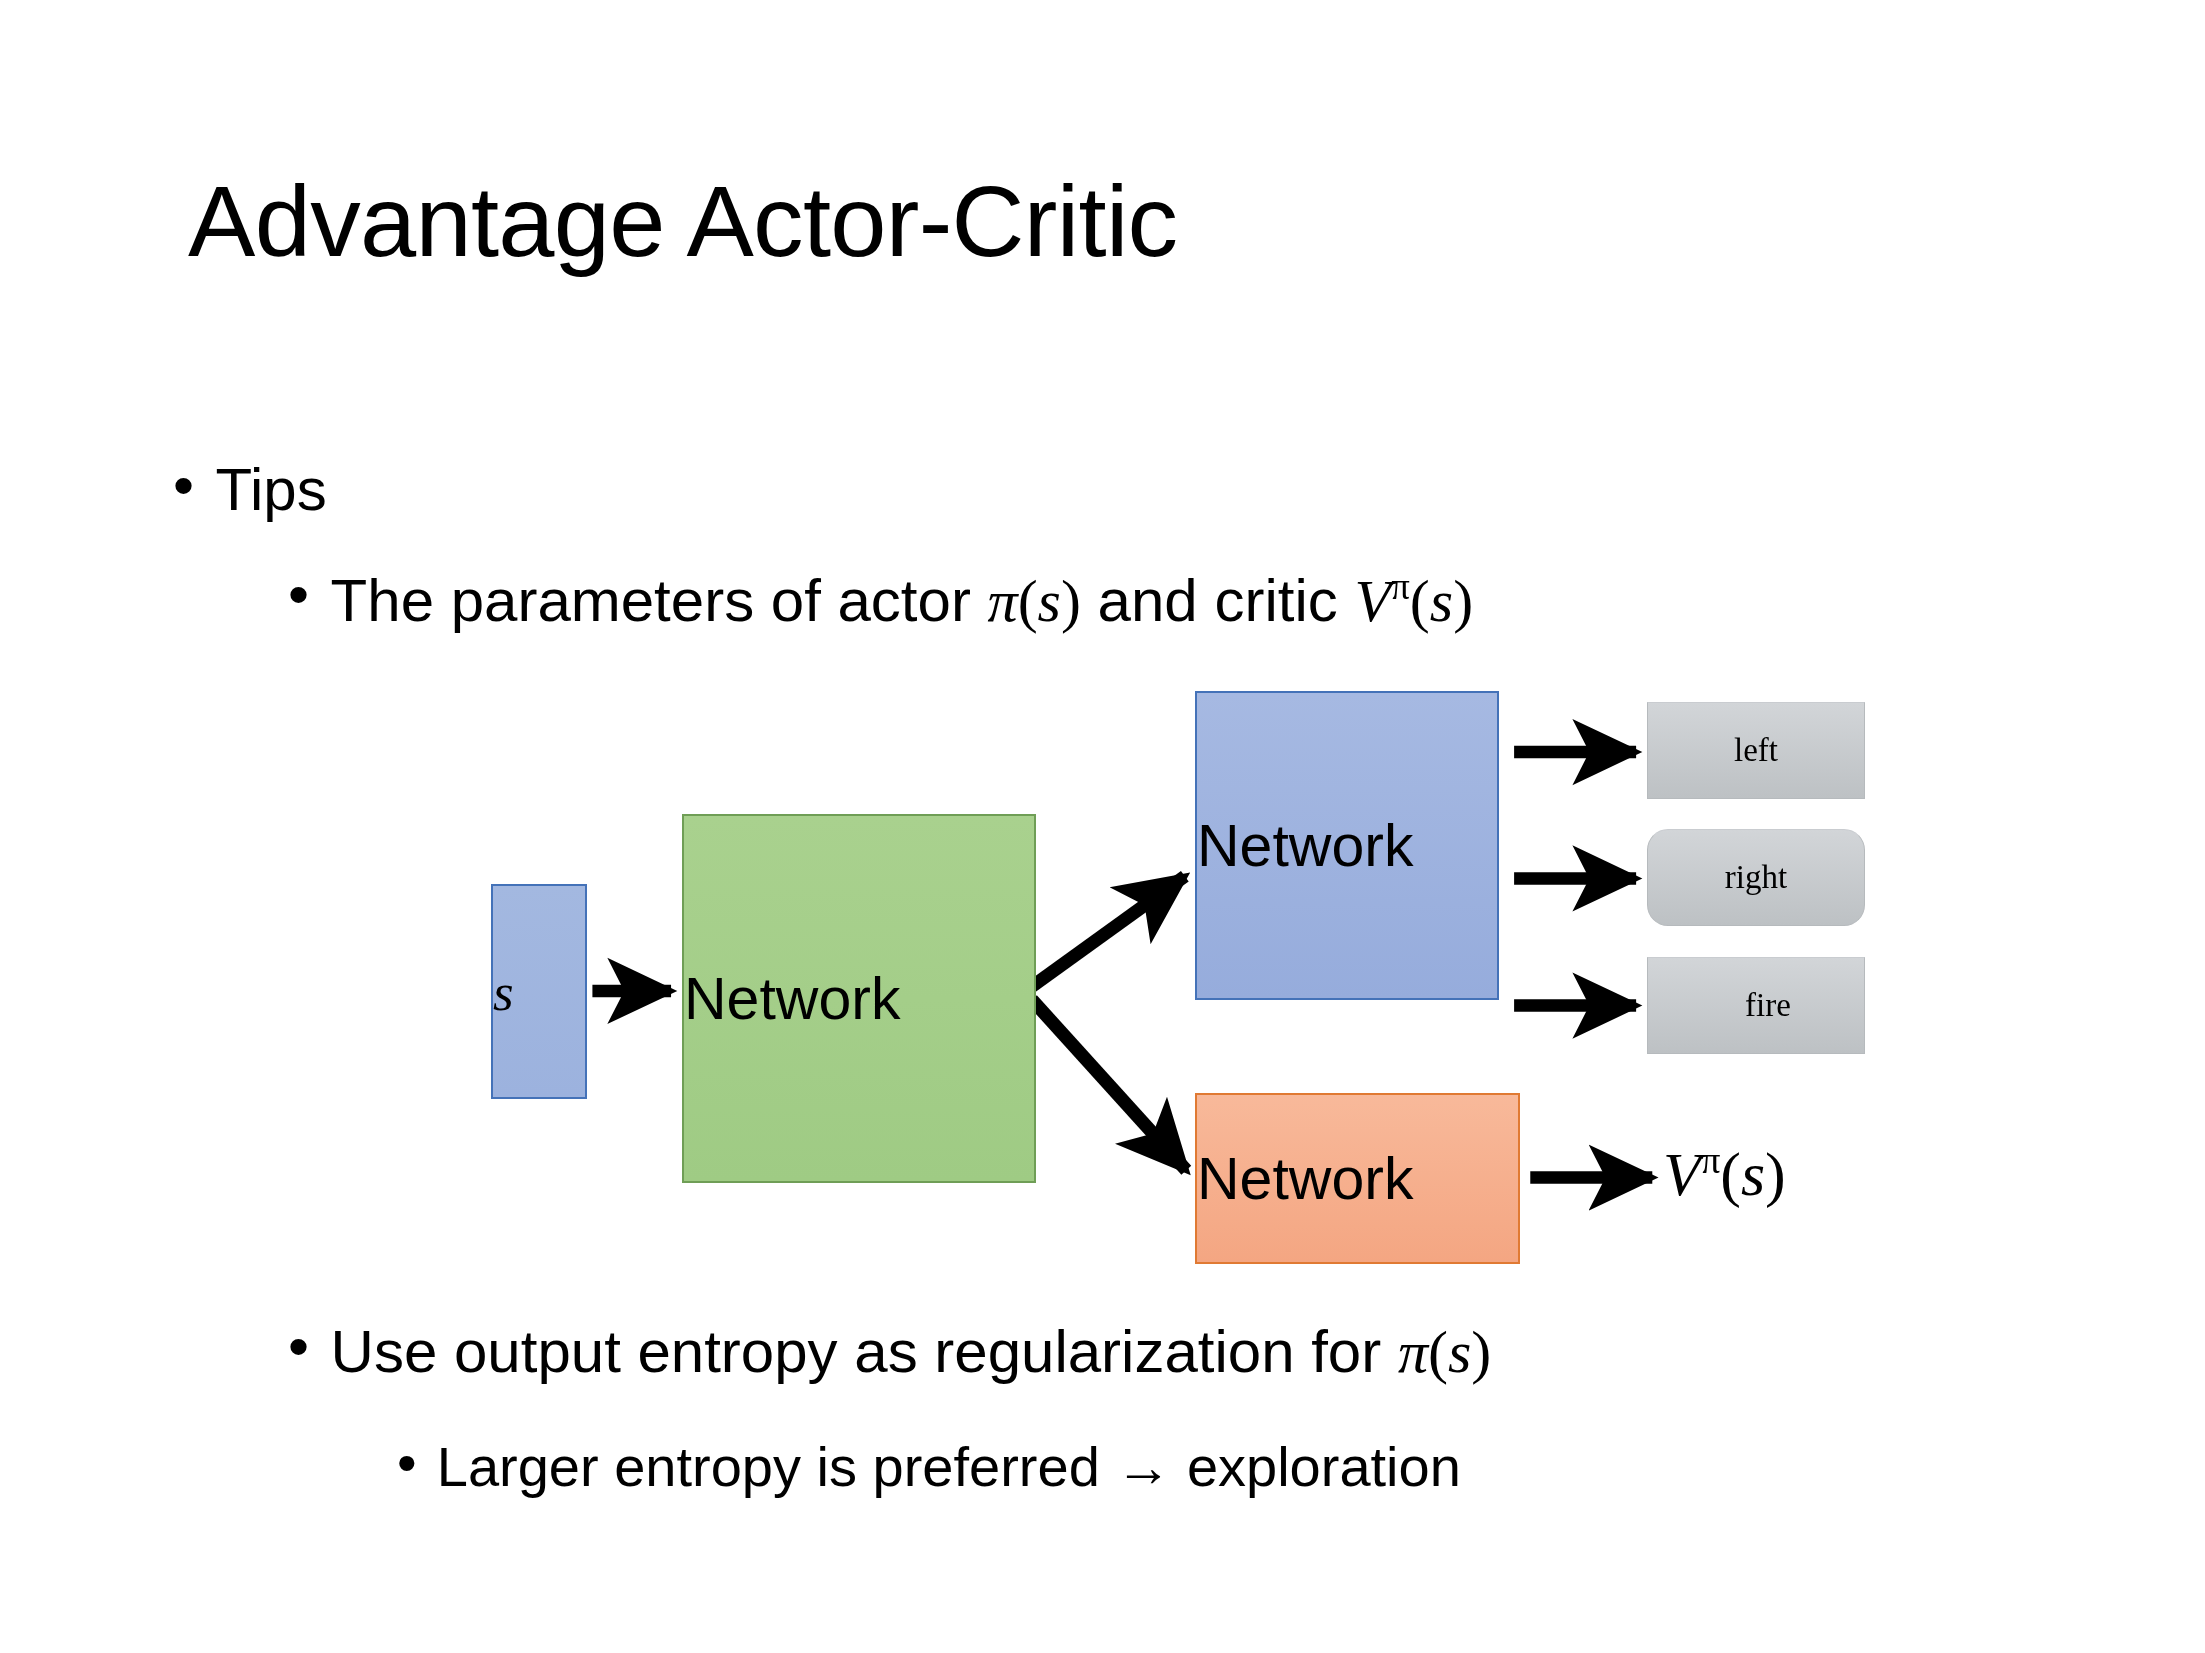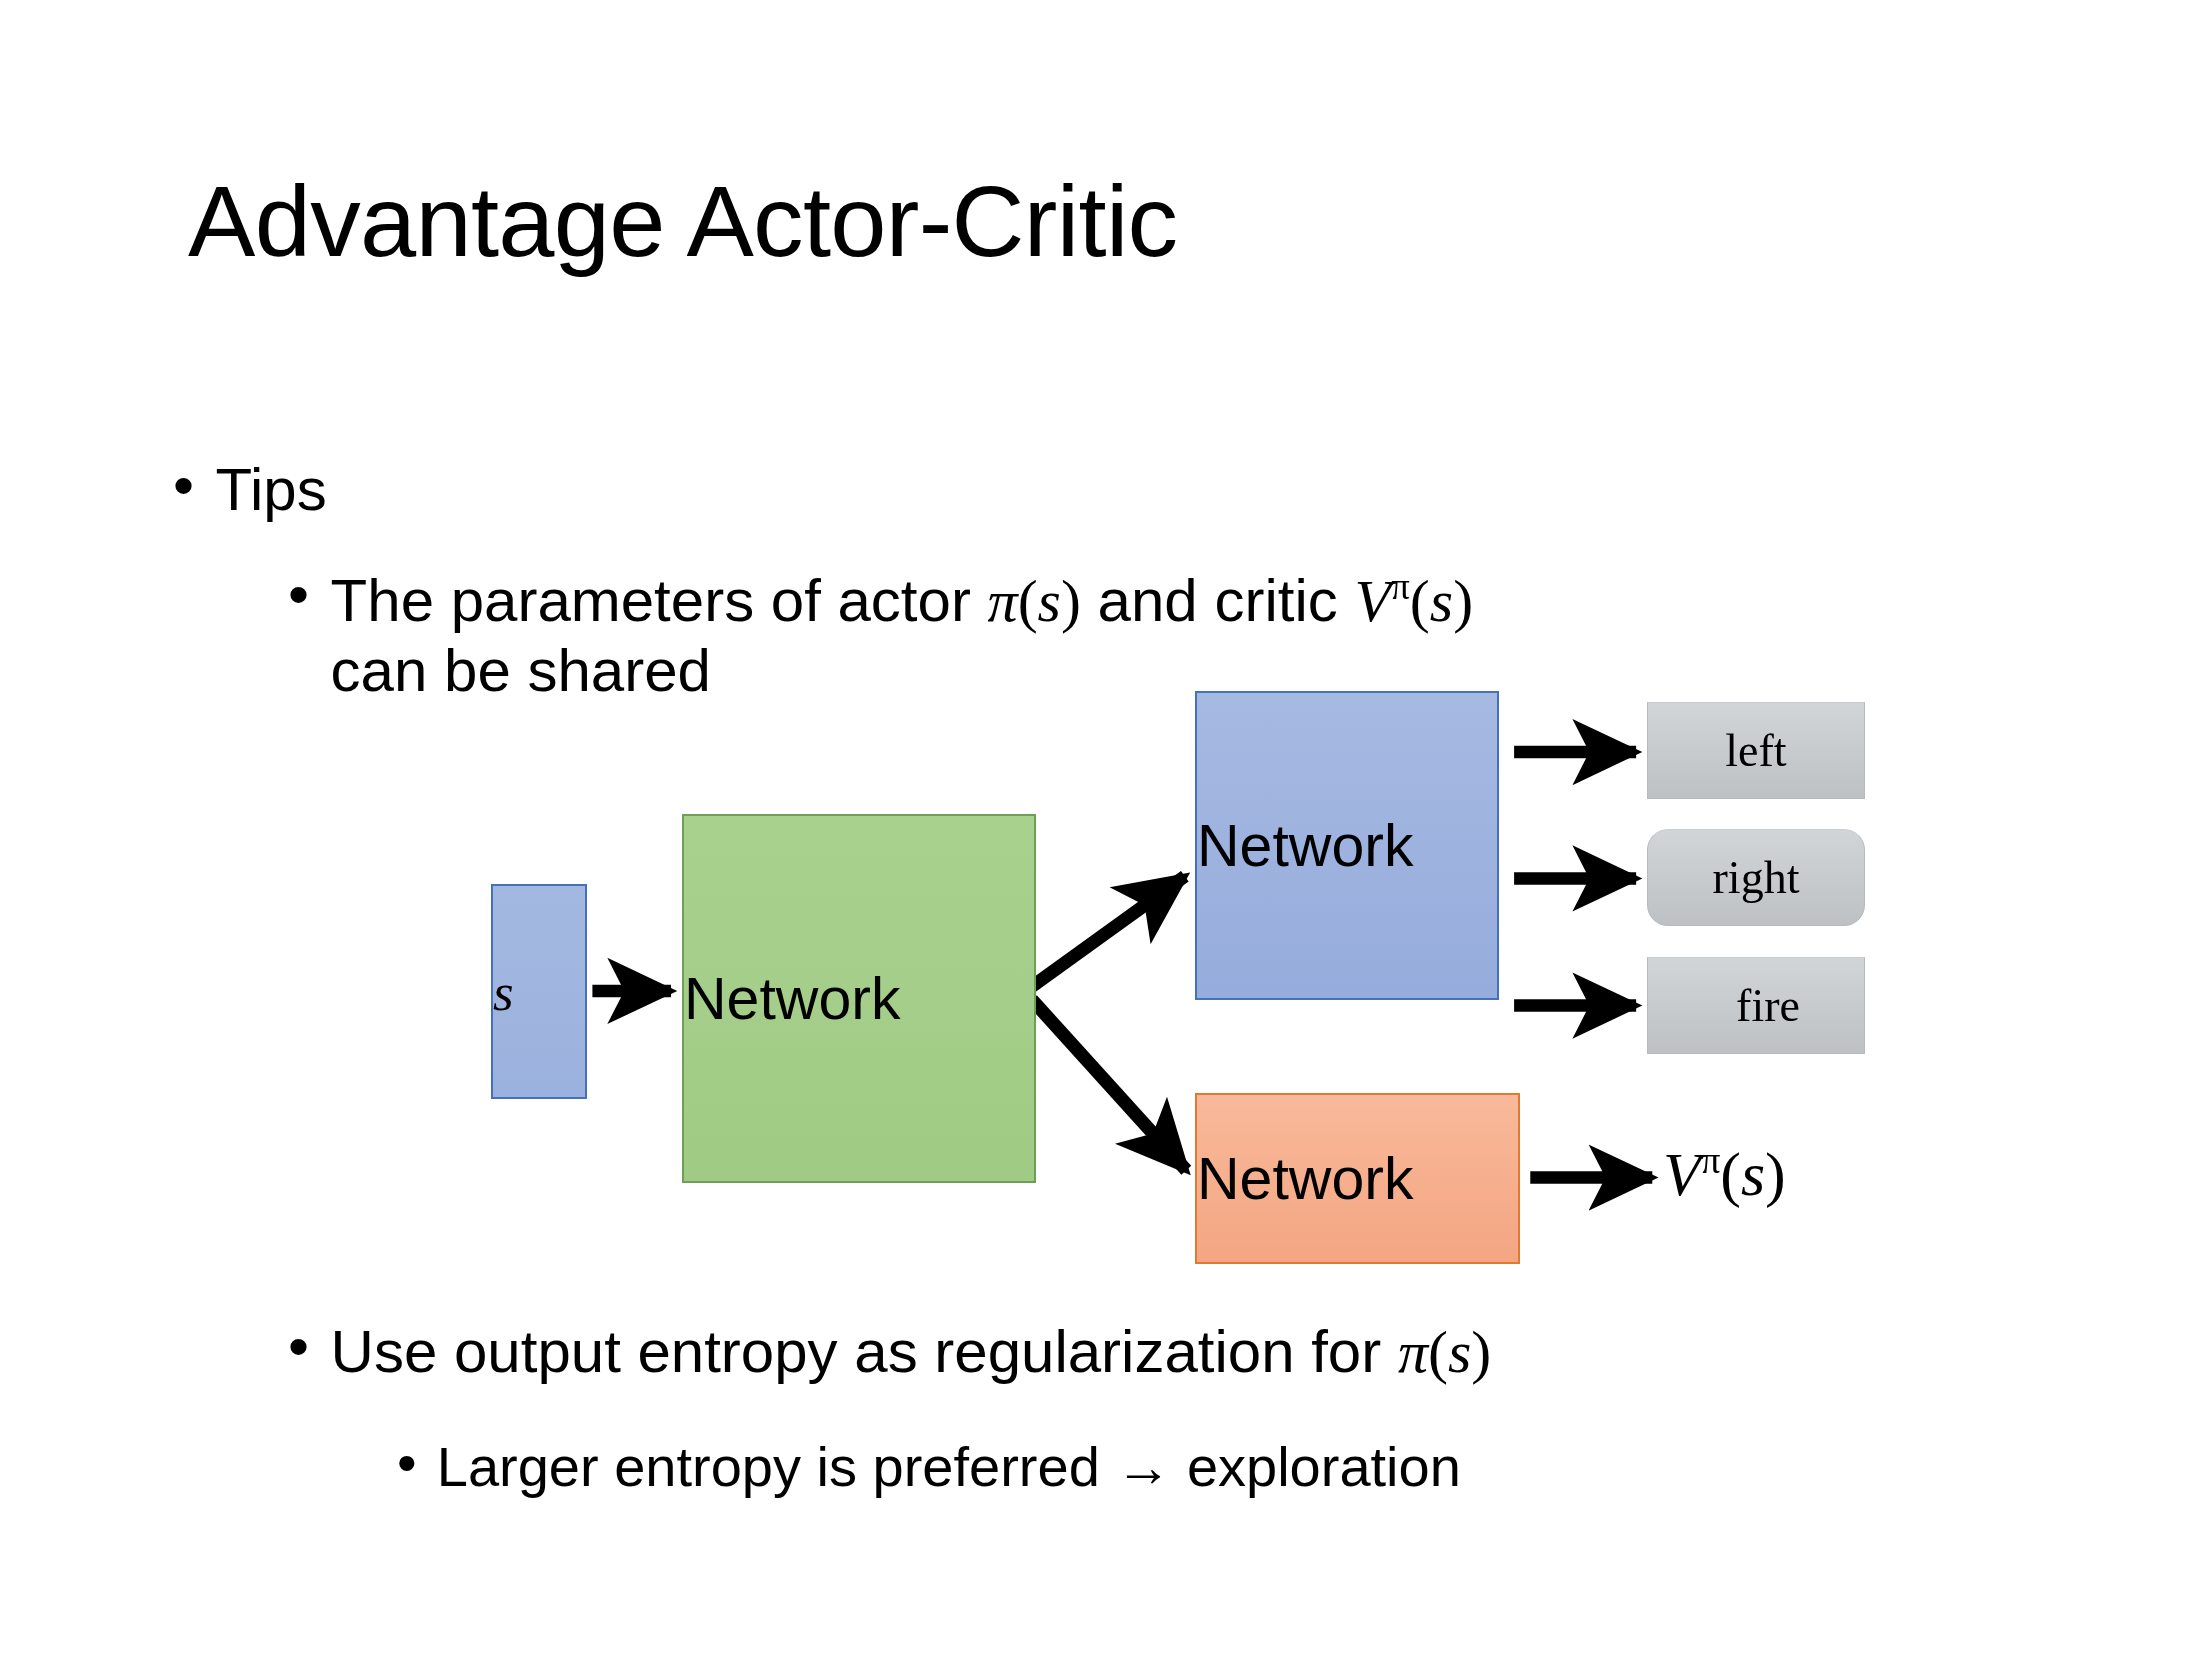--- a/index.html
+++ b/index.html
@@ -157,21 +157,21 @@
   .action-box {
     position: absolute;
     box-sizing: border-box;
     display: flex;
     align-items: center;
     justify-content: center;
     background: linear-gradient(to bottom, #d2d5d8, #bdc1c4);
     border: 1.5px solid #b6babd;
     border-top-color: #c9ccd0;
     font-family: "Liberation Serif", serif;
-    font-size: 46px;
+    font-size: 33px;
     color: #000000;
     left: 1647px;
     width: 218px;
     height: 97px;
   }
   #action-left  { top: 702px;  }
   #action-right { top: 829px; border-radius: 21px; }
   #action-fire  { top: 957px; padding-left: 24px; }
 
   #vpi-output {
@@ -190,21 +190,21 @@
 
   <div id="slide-title">Advantage Actor-Critic</div>
 
   <div class="bullet" id="bullet-tips">
     <span class="dot">•</span>
     <span class="txt">Tips</span>
   </div>
 
   <div class="bullet" id="bullet-params">
     <span class="dot">•</span>
-    <span class="txt"><span>The parameters of actor </span><span class="mi">π</span><span class="paren">(</span><span class="mi">s</span><span class="paren">)</span><span>  and critic </span><span class="mi">V</span><span class="sup">π</span><span class="paren">(</span><span class="mi">s</span><span class="paren">)</span><br><span>can be shared</span></span>
+    <span class="txt"><span>The parameters of actor </span><span class="mi">π</span><span class="paren">(</span><span class="mi">s</span><span class="paren">)</span><span>  and critic </span><span class="mi">V</span><span class="sup">π</span><span class="paren">(</span><span class="mi">s</span><span class="paren">)</span><br></span>
   </div>
 
   <div id="diagram">
 
     <svg width="2205" height="1654" style="position:absolute;left:0;top:0;" viewBox="0 0 3000 2250">
       <defs>
         <marker id="ah" markerWidth="6" markerHeight="6" refX="5.1" refY="3" orient="auto" markerUnits="strokeWidth">
           <path d="M0,0.35 L5.6,3 L0,5.65 L1.35,3 Z" fill="#000000"></path>
         </marker>
       </defs>

